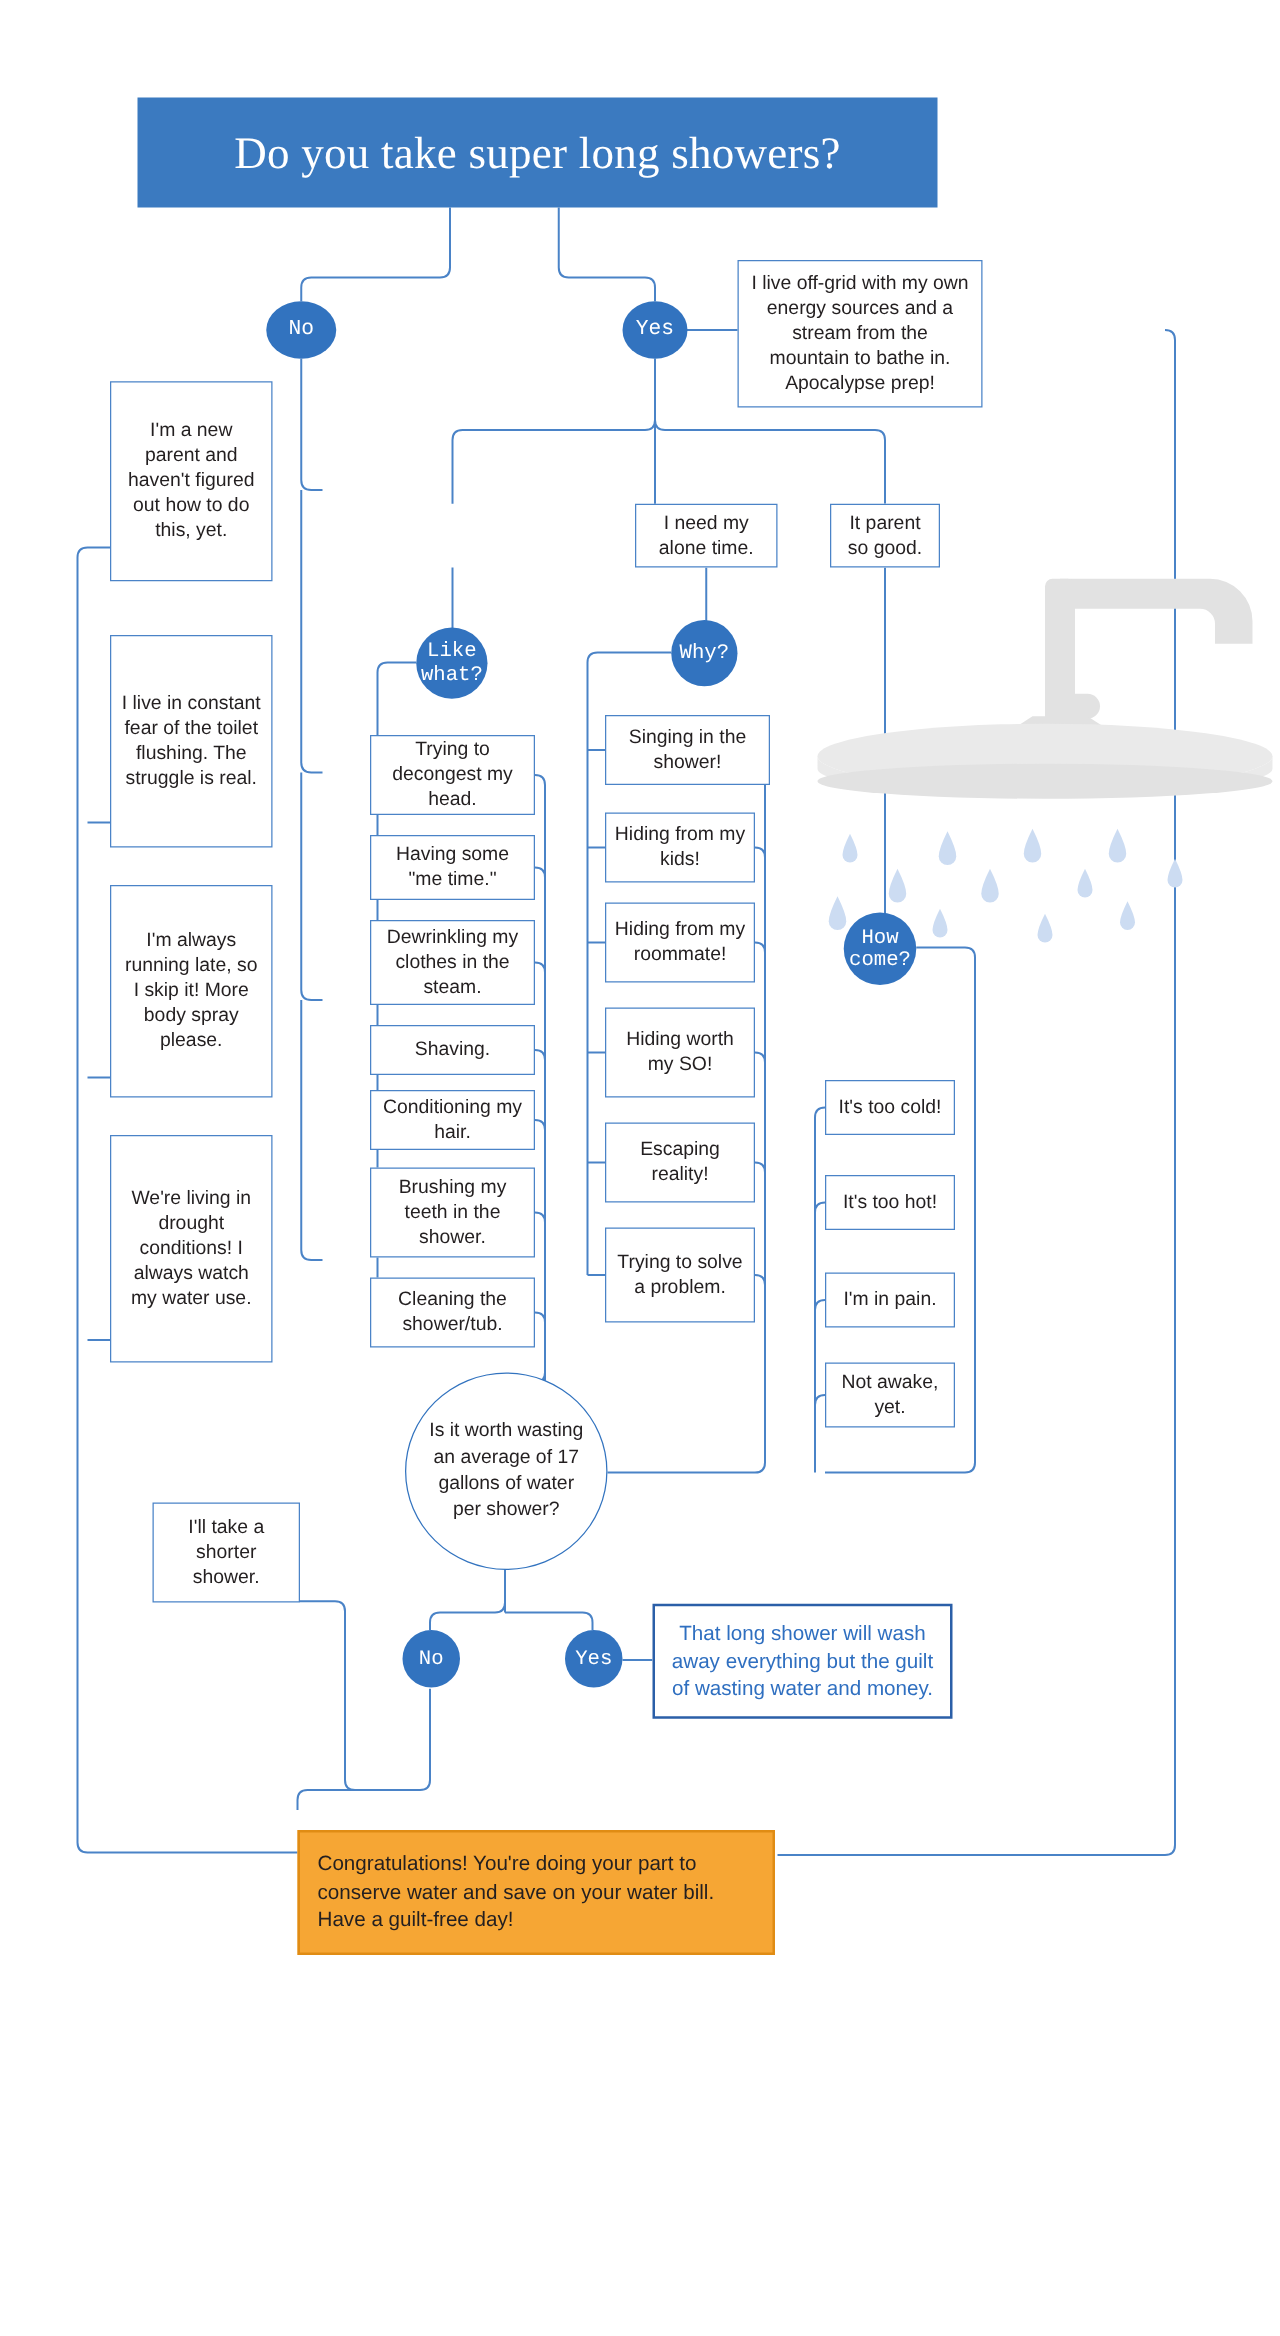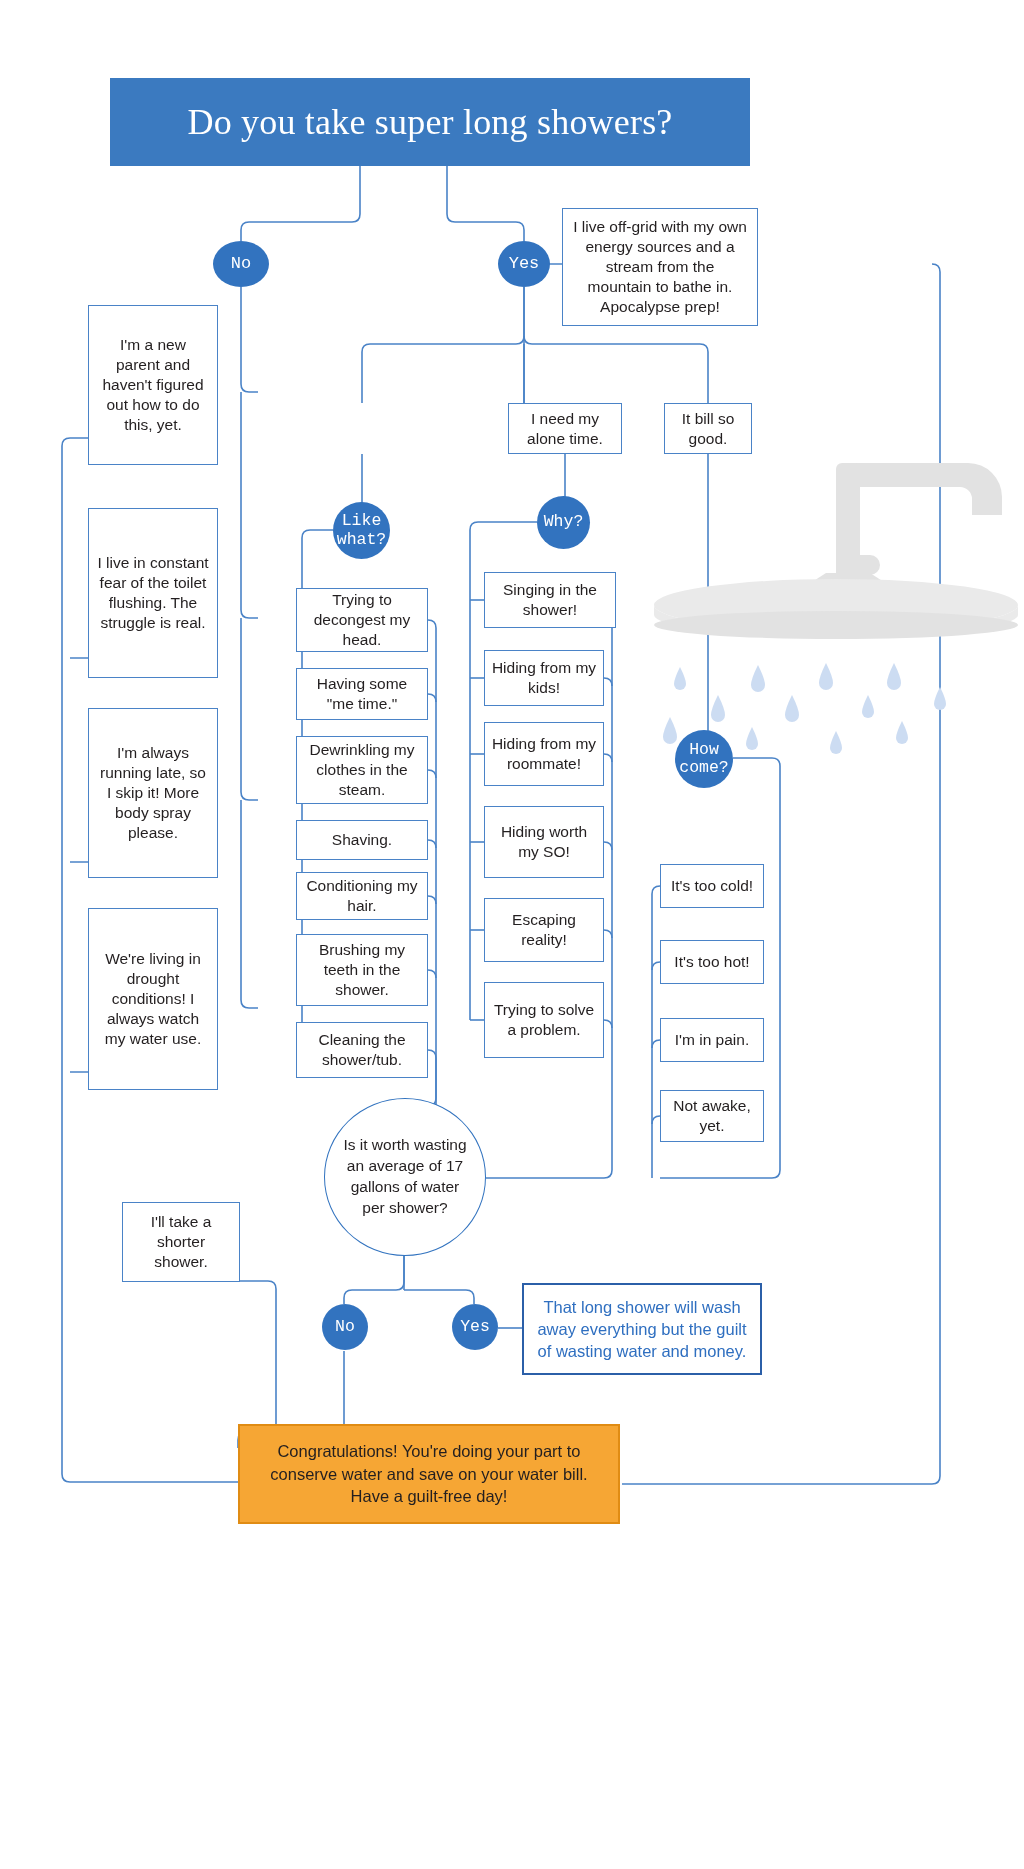--- a/index.html
+++ b/index.html
@@ -22,22 +22,22 @@
 
   .bigcirc{position:absolute;border-radius:50%;background:#ffffff;border:1.6px solid #3273bf;
            color:#231f20;display:flex;align-items:center;justify-content:center;text-align:center;
            line-height:1.34;box-sizing:border-box;padding:0 18px;}
 
   .guilt{position:absolute;box-sizing:border-box;border:2.6px solid #2b5fa8;background:#fff;
          color:#2f6fc0;display:flex;align-items:center;justify-content:center;text-align:center;
          line-height:1.34;padding:0 12px;}
 
   .congrats{position:absolute;box-sizing:border-box;border:2.4px solid #e08c14;background:#f6a634;
-            color:#231f20;display:flex;align-items:center;justify-content:center;text-align:center;
-            line-height:1.38;padding:0 14px;}
+            color:#231f20;display:flex;align-items:center;justify-content:center;
+            line-height:1.38;padding:0 14px;margin-top:40px;}
 
   .f15{font-size:15.5px;}
   .f16{font-size:16.5px;}
   .f17{font-size:17px;}
 
   .shower{position:absolute;pointer-events:none;}
 </style>
 </head>
 <body>
 
@@ -181,42 +181,42 @@
 
   <div class="circ f16" style="left:537px;top:496px;width:53px;height:53px">
     <span>Why?</span>
   </div>
 
   <div class="circ f16" style="left:675px;top:730px;width:58px;height:58px;flex-direction:column">
     <span>How</span>
     <span>come?</span>
   </div>
 
-  <div class="node f15" style="left:562px;top:208px;width:196px;height:118px;padding:0 10px">
+  <div class="node f15" style="left:590px;top:208px;width:196px;height:118px;padding:0 10px">
     <span>I live off-grid with my own energy sources and a stream from the mountain to bathe in. Apocalypse prep!</span>
   </div>
 
   <div class="node f15" style="left:88px;top:305px;width:130px;height:160px;padding:0 8px">
     <span>I'm a new parent and haven't figured out how to do this, yet.</span>
   </div>
   <div class="node f15" style="left:88px;top:508px;width:130px;height:170px;padding:0 8px">
     <span>I live in constant fear of the toilet flushing. The struggle is real.</span>
   </div>
   <div class="node f15" style="left:88px;top:708px;width:130px;height:170px;padding:0 8px">
     <span>I'm always running late, so I skip it! More body spray please.</span>
   </div>
   <div class="node f15" style="left:88px;top:908px;width:130px;height:182px;padding:0 8px">
     <span>We're living in drought conditions! I always watch my water use.</span>
   </div>
 
   <div class="node f15" style="left:508px;top:403px;width:114px;height:51px;padding:0 6px">
     <span>I need my alone time.</span>
   </div>
   <div class="node f15" style="left:664px;top:403px;width:88px;height:51px;padding:0 6px">
-    <span>It bill so good.</span>
+    <span>It parent so good.</span>
   </div>
 
   <div class="node f15" style="left:296px;top:588px;width:132px;height:64px;padding:0 6px">
     <span>Trying to decongest my head.</span>
   </div>
   <div class="node f15" style="left:296px;top:668px;width:132px;height:52px;padding:0 6px">
     <span>Having some "me time."</span>
   </div>
   <div class="node f15" style="left:296px;top:736px;width:132px;height:68px;padding:0 6px">
     <span>Dewrinkling my clothes in the steam.</span>

